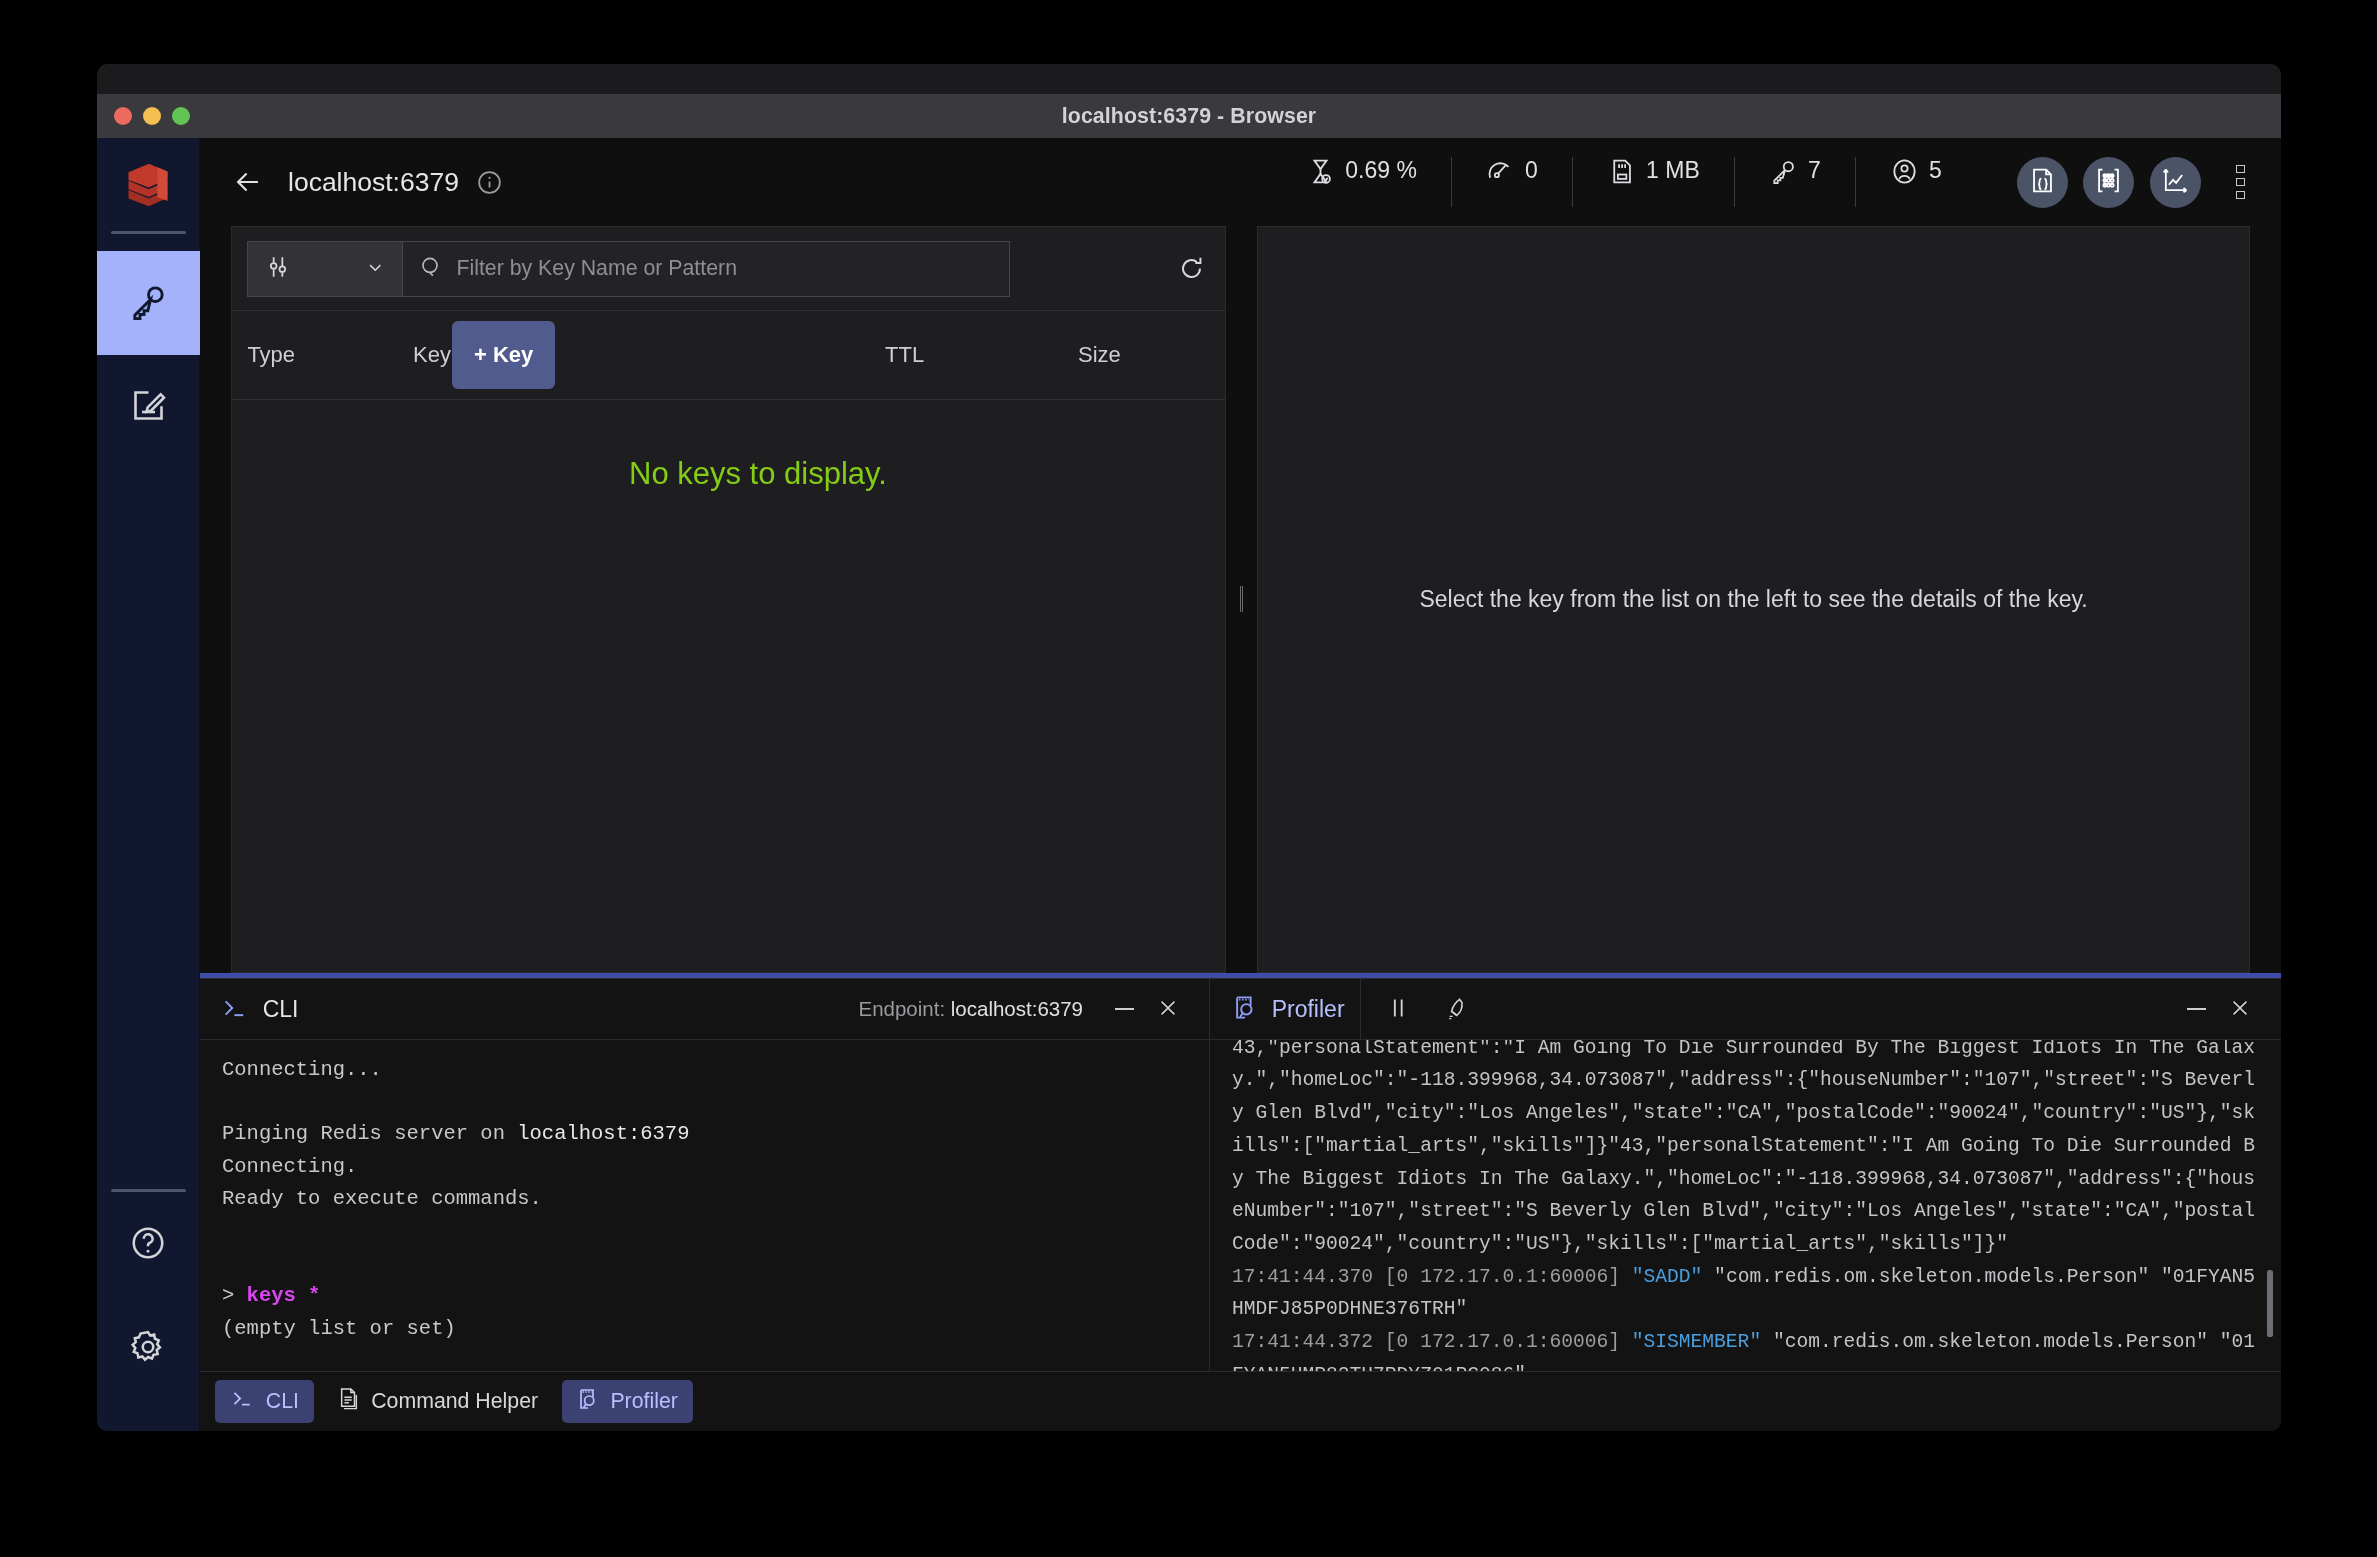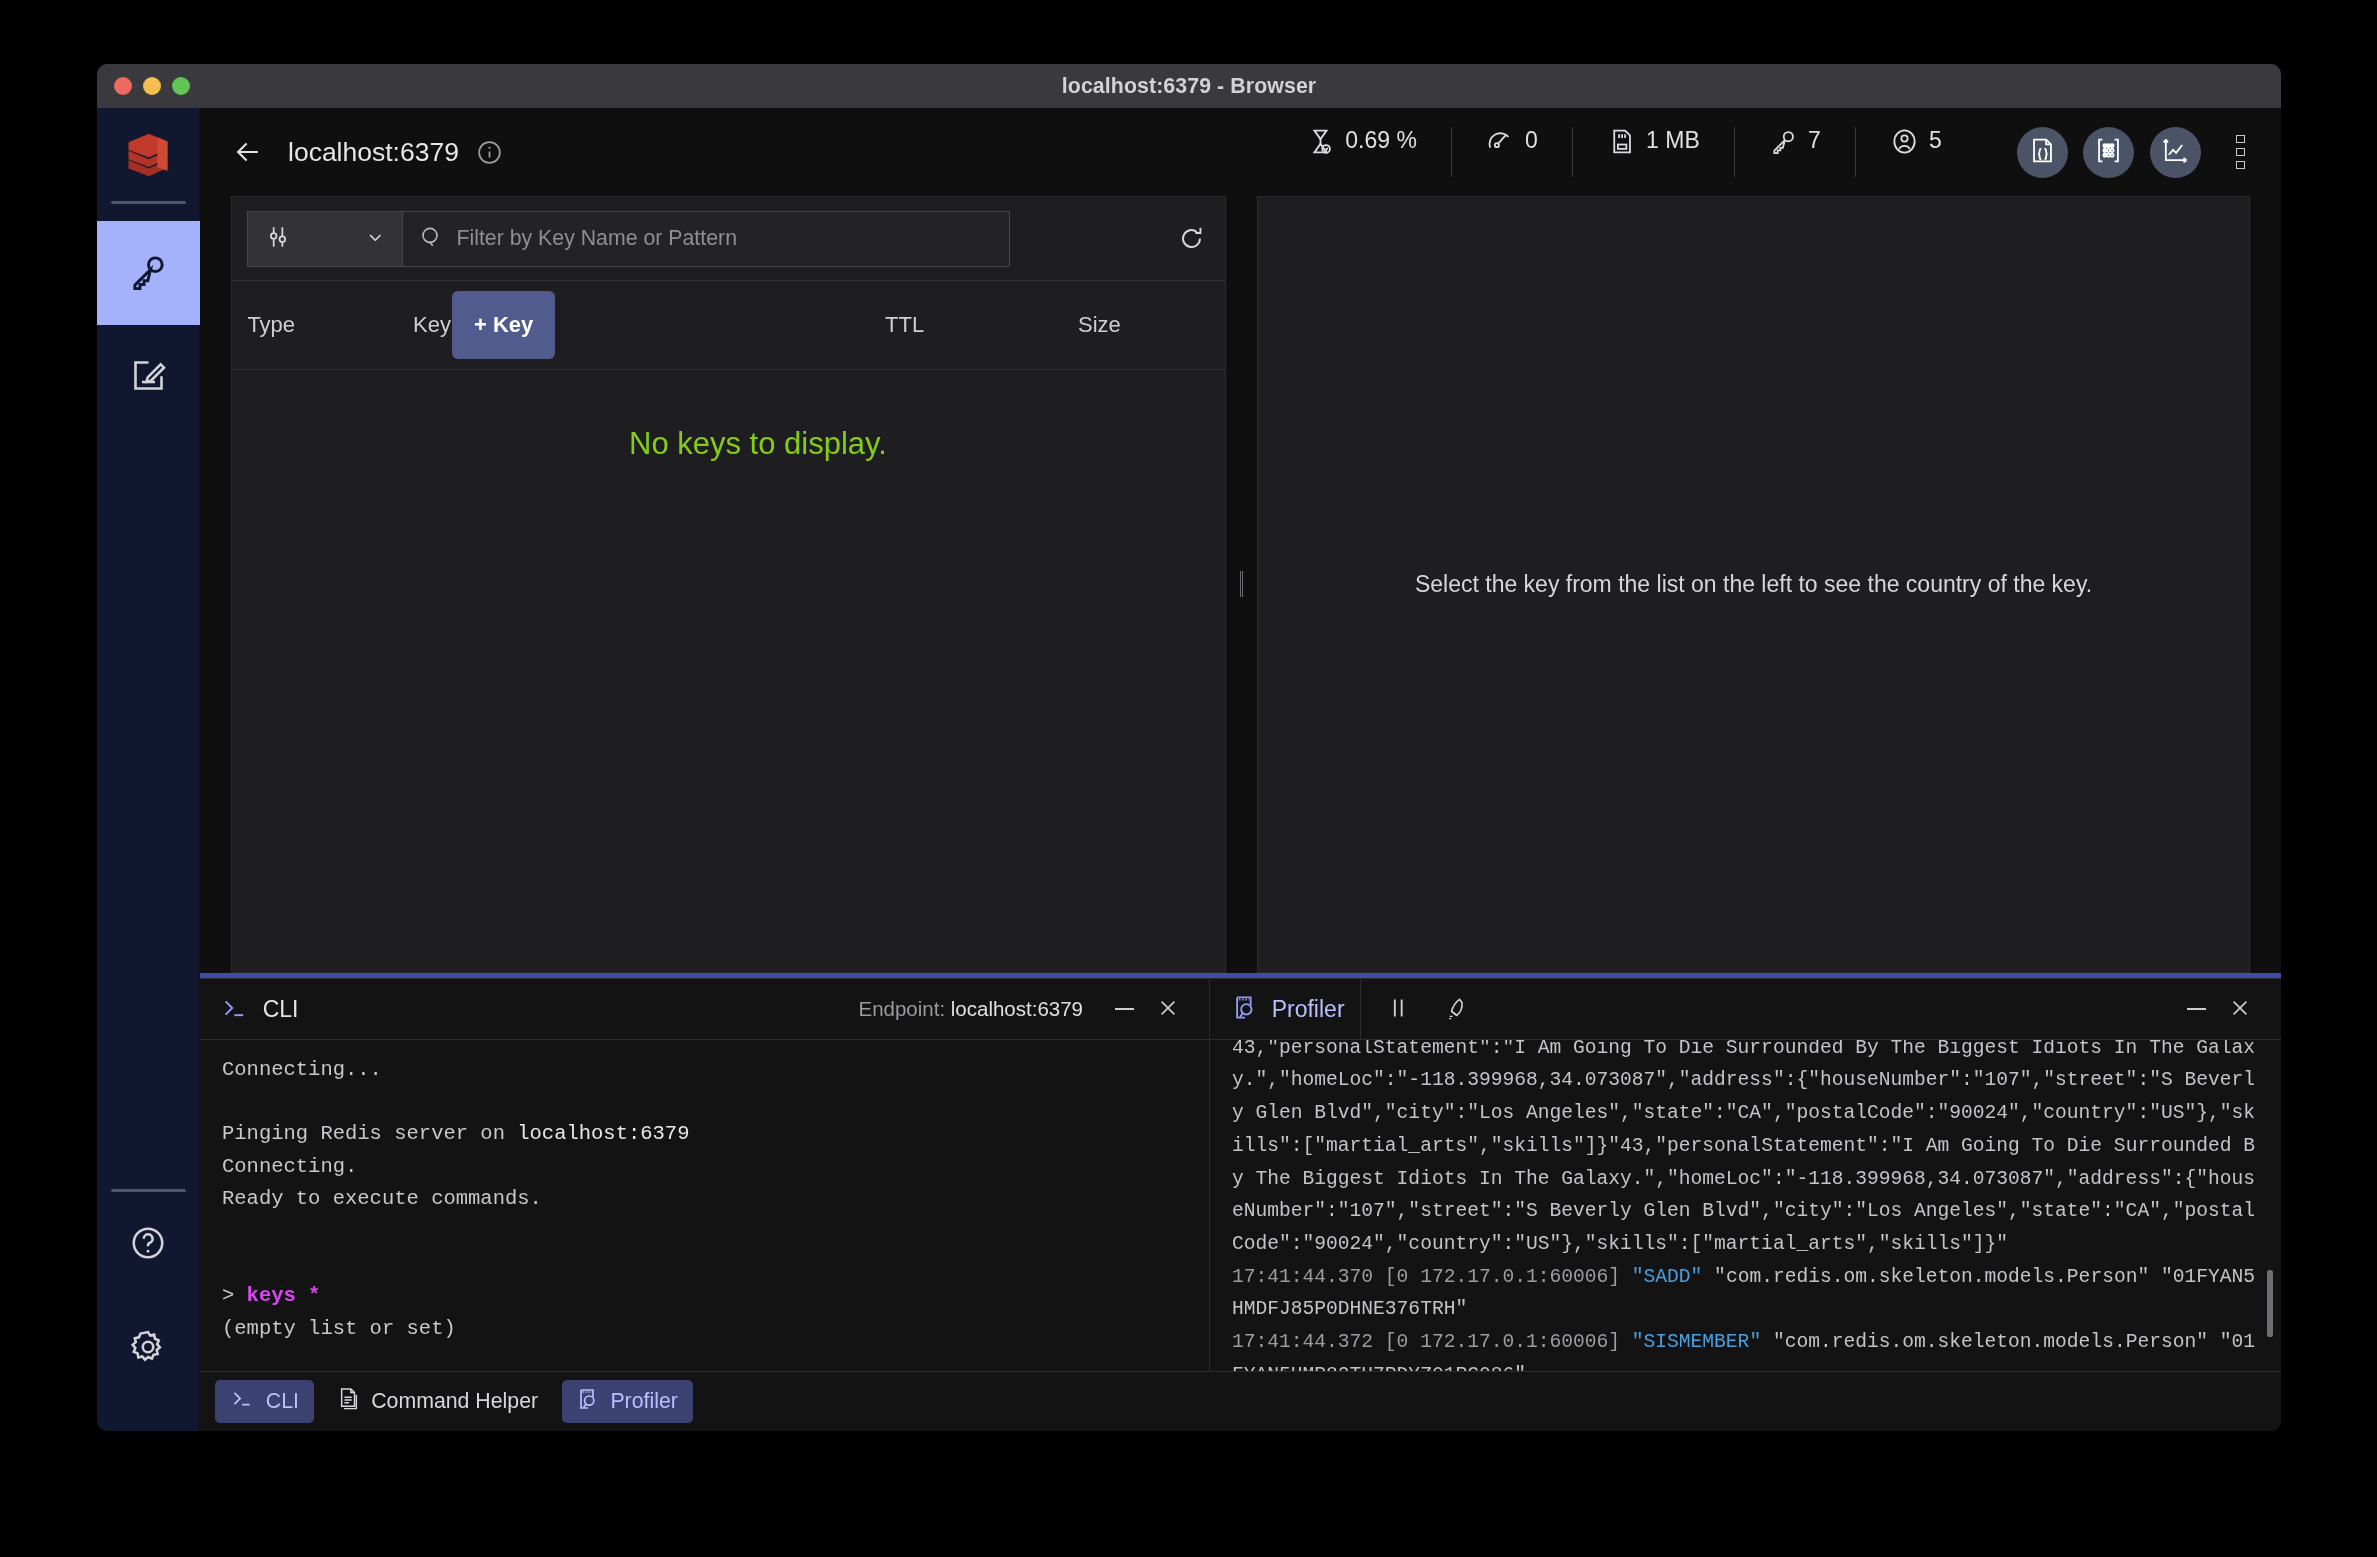--- a/index.html
+++ b/index.html
@@ -19,20 +19,21 @@
     border-radius: 10.2px;
     overflow: hidden;
     box-shadow: 0 8.5px 34px rgba(0,0,0,.7);
     display: flex; flex-direction: column;
   }
   #titlebar {
     height: 44px; min-height: 44px;
     background: #3a3a3e;
     display: flex; align-items: center;
     position: relative;
+    margin-top: 30px;
   }
   .traffic { display: flex; gap: 11px; padding-left: 17px; }
   .tl { width: 18px; height: 18px; border-radius: 50%; }
   .tl.red { background: #ed6a5e; }
   .tl.yellow { background: #f4bf50; }
   .tl.green { background: #61c454; }
   #window-title {
     position: absolute; left: 0; right: 0; text-align: center;
     font-size: 21.3px; color: #d3d3d6; font-weight: bold;
     letter-spacing: 0.1px;
@@ -457,21 +458,21 @@
           </div>
 
           <div id="keys-empty">No keys to display.</div>
         </div>
 
         <div id="v-divider">
           <div class="grip"></div>
         </div>
 
         <div id="details-panel">
-          <div id="details-empty">Select the key from the list on the left to see the country of the key.</div>
+          <div id="details-empty">Select the key from the list on the left to see the details of the key.</div>
         </div>
       </div>
 
       <div id="dock-resizer"></div>
       <div id="dock">
         <div id="dock-panes">
 
           <div class="pane" id="cli-pane">
             <div class="pane-header">
               <span>

